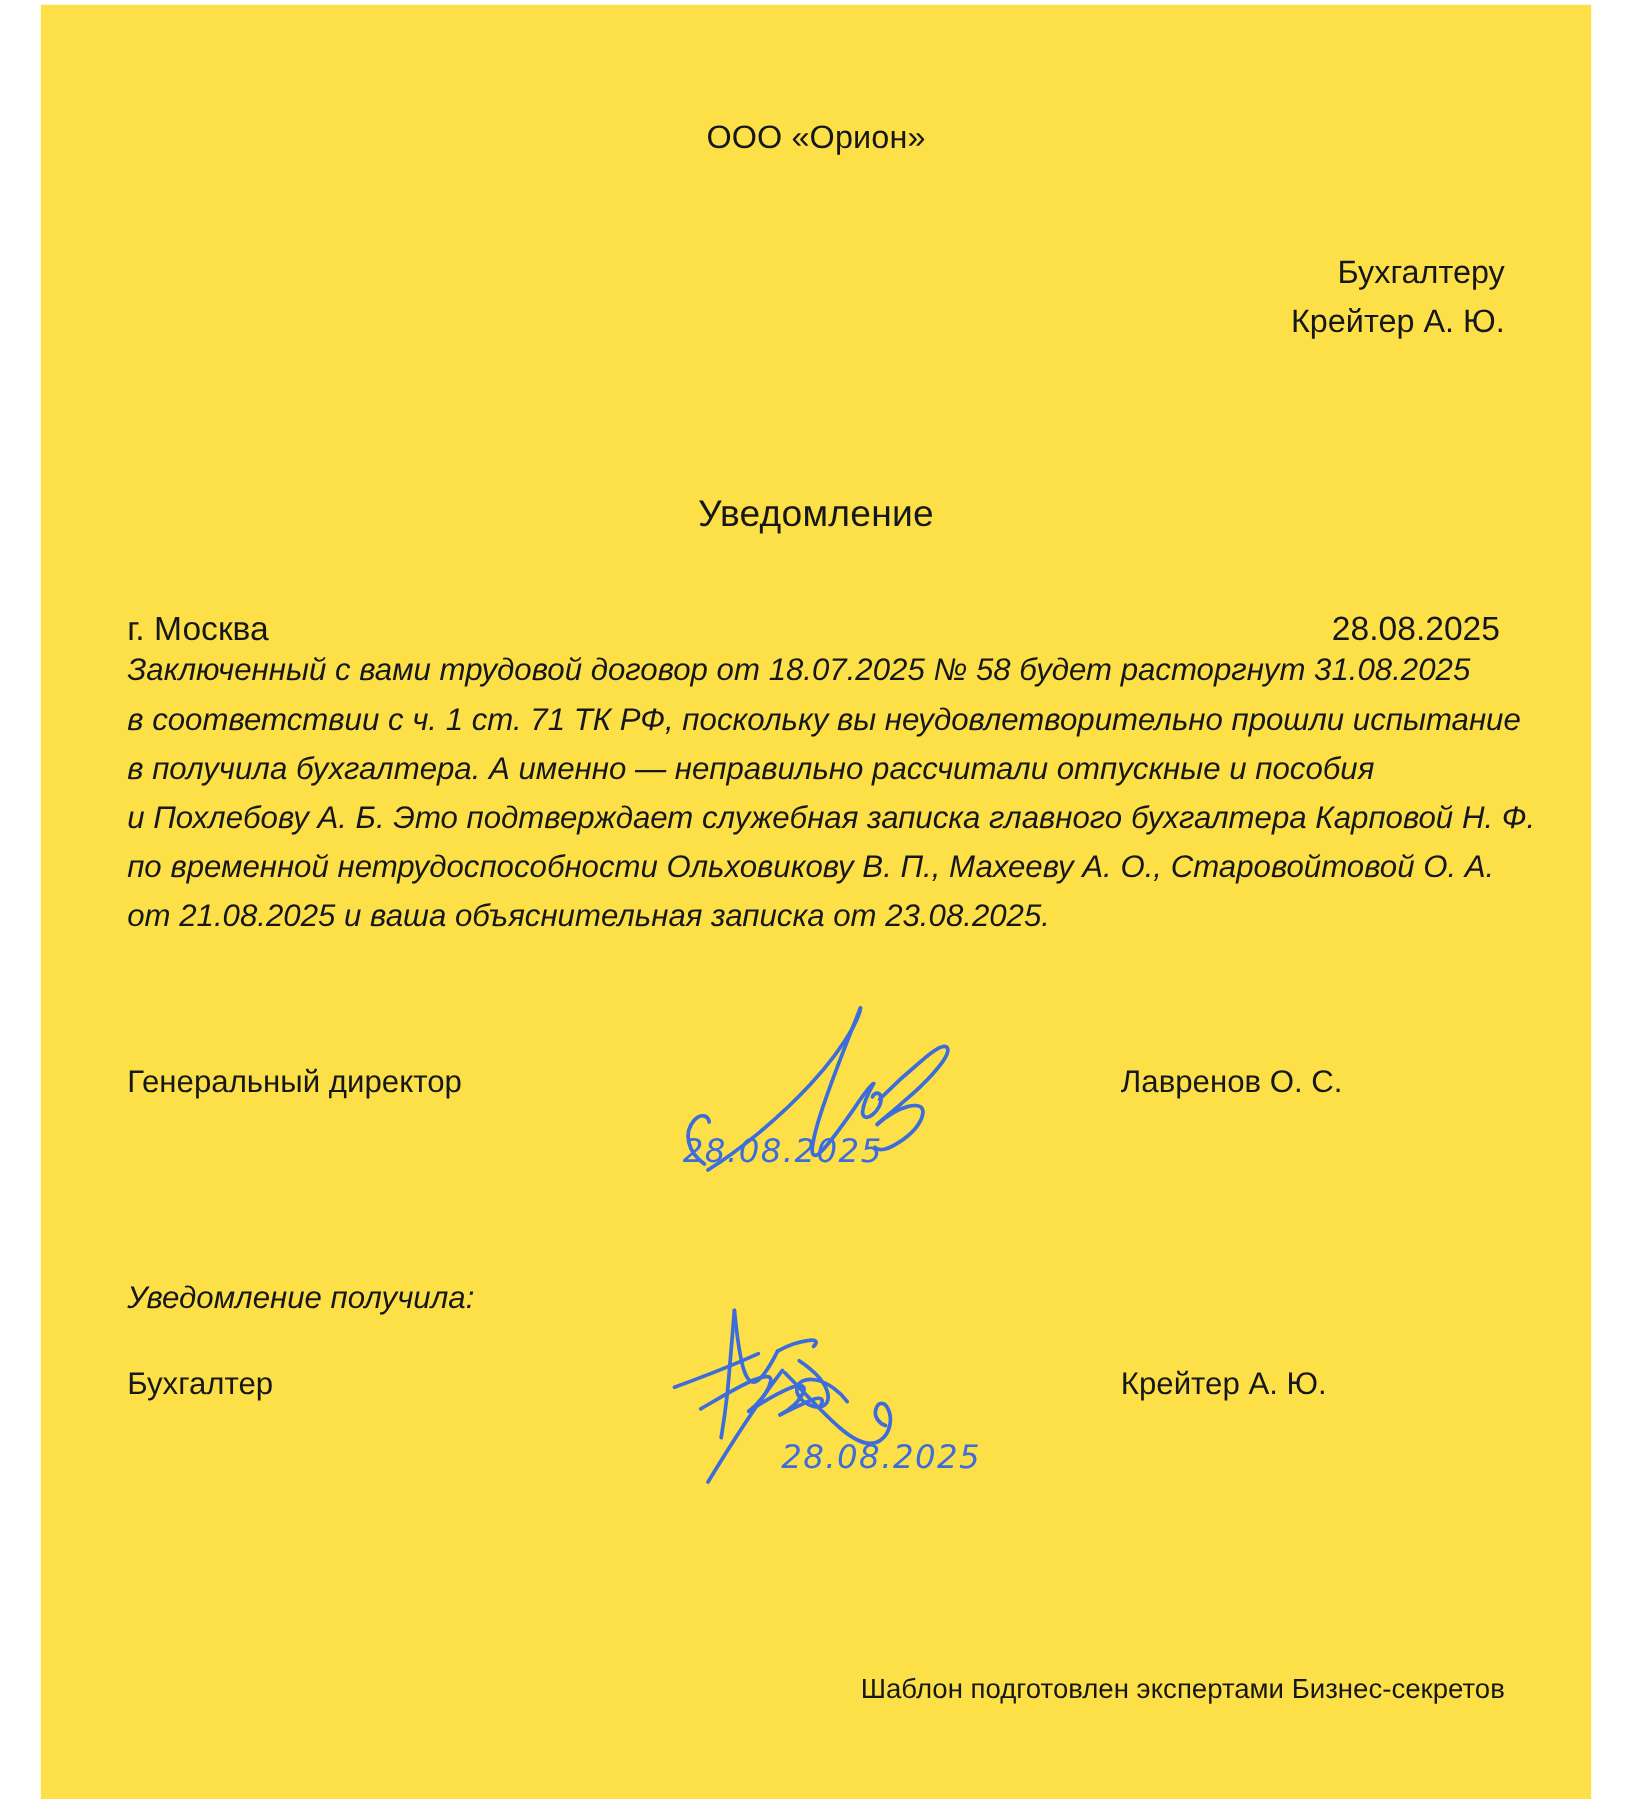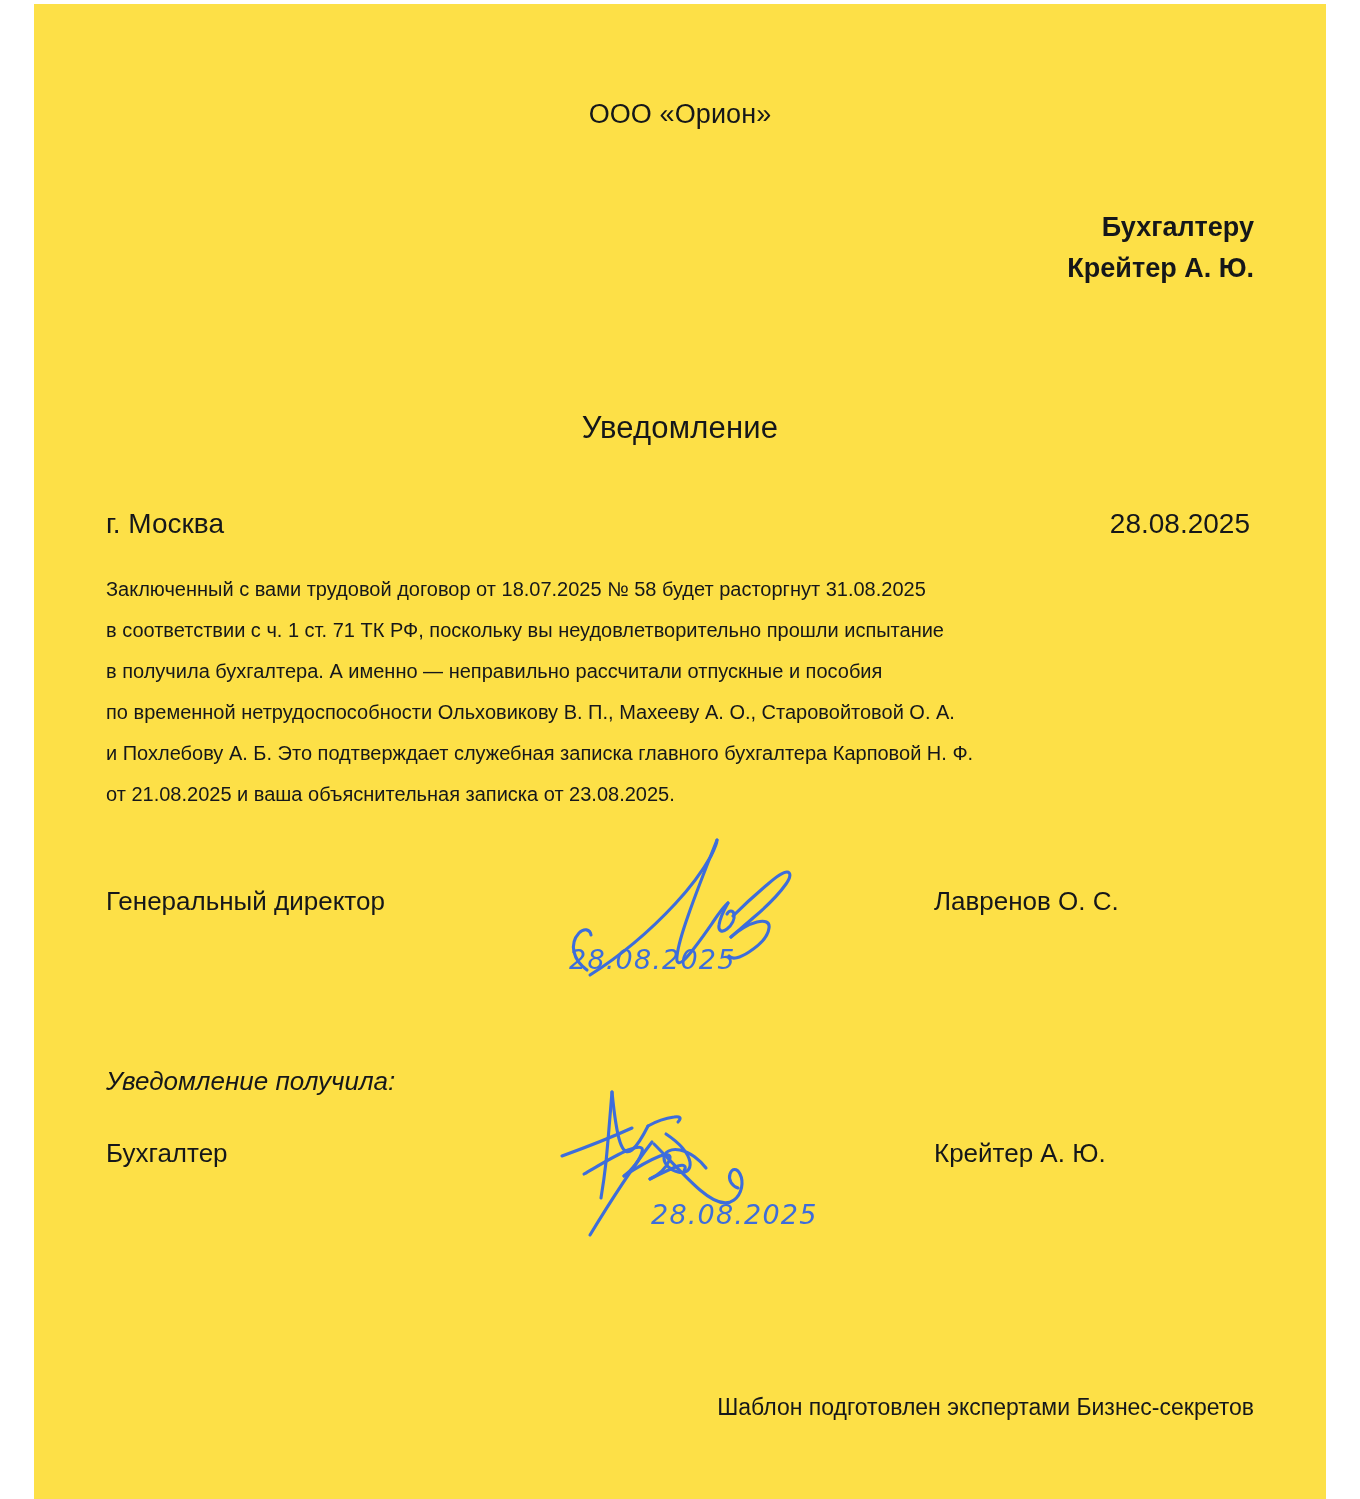--- a/index.html
+++ b/index.html
@@ -40,21 +40,20 @@
     line-height: 36px;
     letter-spacing: 0.1px;
   }
   .addressee {
     position: absolute;
     top: 203px;
     right: 0;
     text-align: right;
     font-size: 27px;
     line-height: 41px;
-    font-weight: bold;
   }
 
   
   .doc-title {
     position: absolute;
     top: 404px;
     left: 0;
     right: 0;
     text-align: center;
     font-size: 31px;
@@ -71,25 +70,26 @@
     display: flex;
     justify-content: space-between;
     align-items: baseline;
     font-size: 28px;
     line-height: 34px;
   }
 
   
   .body-text {
     position: absolute;
-    top: 565px;
+    top: 534px;
     left: 0;
     right: -4px;
-    font-size: 20px;
+    font-size: 26px;
     line-height: 41px;
+    font-style: italic;
   }
   .body-text .ln { display: block; white-space: nowrap; }
 
   
   .sig-block {
     position: absolute;
     left: 0;
     right: 0;
     height: 120px;
   }
@@ -177,22 +177,22 @@
 
     <div class="place-date">
       <span>г. Москва</span>
       <span>28.08.2025</span>
     </div>
 
     <div class="body-text">
       <span class="ln">Заключенный с вами трудовой договор от 18.07.2025 № 58 будет расторгнут 31.08.2025</span>
       <span class="ln">в соответствии с ч. 1 ст. 71 ТК РФ, поскольку вы неудовлетворительно прошли испытание</span>
       <span class="ln">в получила бухгалтера. А именно — неправильно рассчитали отпускные и пособия</span>
+      <span class="ln">и Похлебову А. Б. Это подтверждает служебная записка главного бухгалтера Карповой Н. Ф.</span>
       <span class="ln">по временной нетрудоспособности Ольховикову В. П., Махееву А. О., Старовойтовой О. А.</span>
-      <span class="ln">и Похлебову А. Б. Это подтверждает служебная записка главного бухгалтера Карповой Н. Ф.</span>
       <span class="ln">от 21.08.2025 и ваша объяснительная записка от 23.08.2025.</span>
     </div>
 
     <div class="sig-block director">
       <span class="sig-role">Генеральный директор</span>
 
       <span class="sig-mark director-mark">
         <svg viewBox="0 0 270 145" xmlns="http://www.w3.org/2000/svg" fill="none" stroke="#3d6ddb" stroke-width="3.1" stroke-linecap="round" stroke-linejoin="round">
           <path d="M30 138 C16 128 12 112 22 101 C27 96 33 97 34 103"></path>
           <path d="M33 143 C60 126 92 100 118 72 C132 57 145 40 154 24 C157 18 160 12 160 8"></path>

